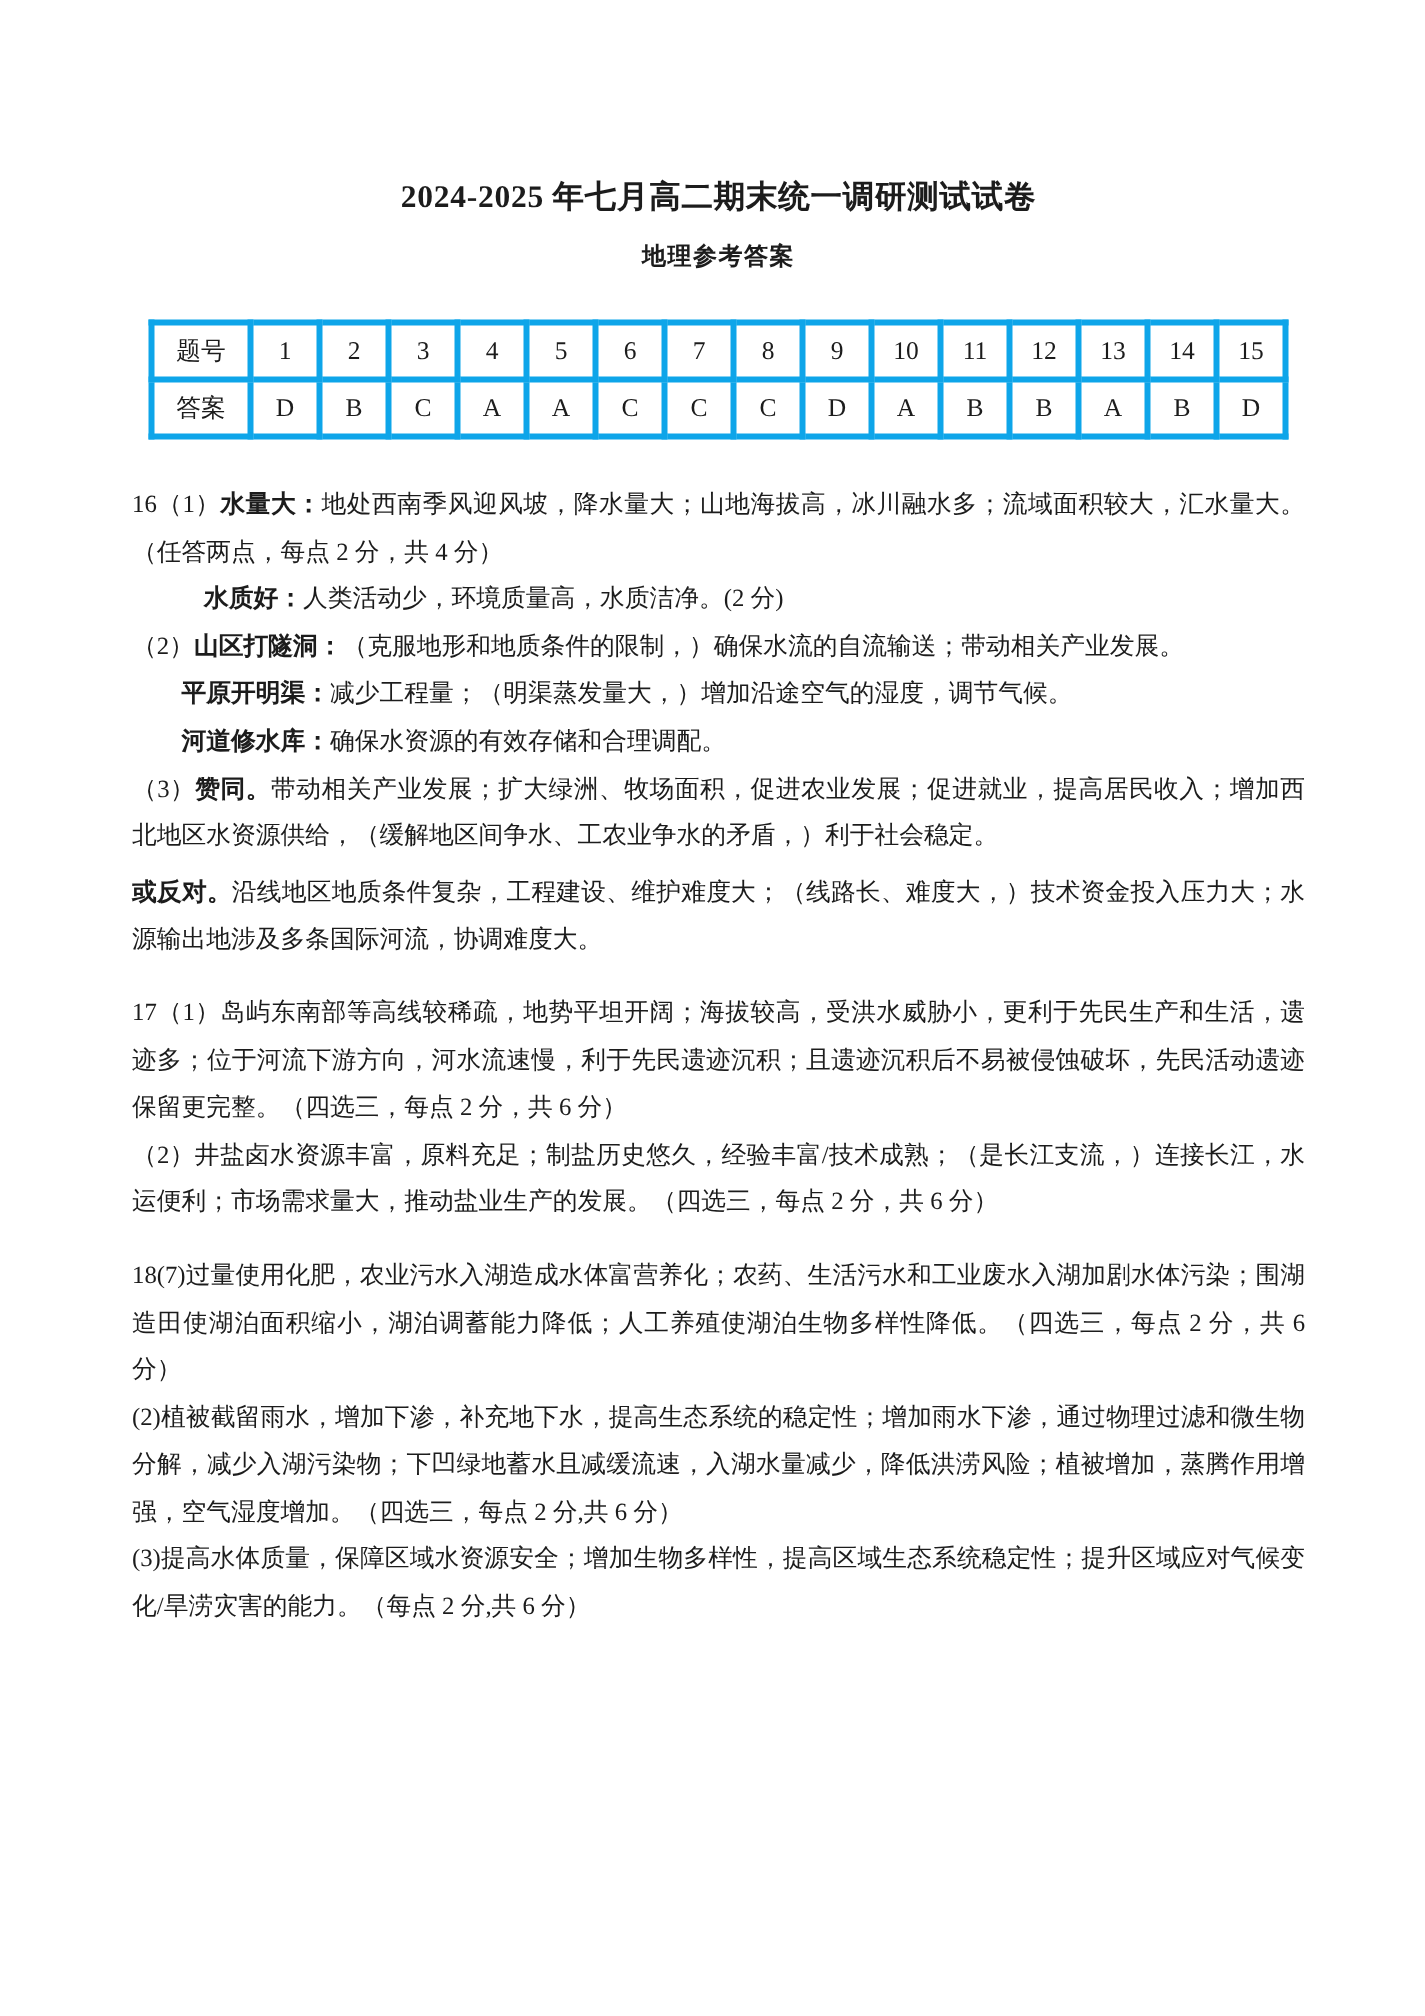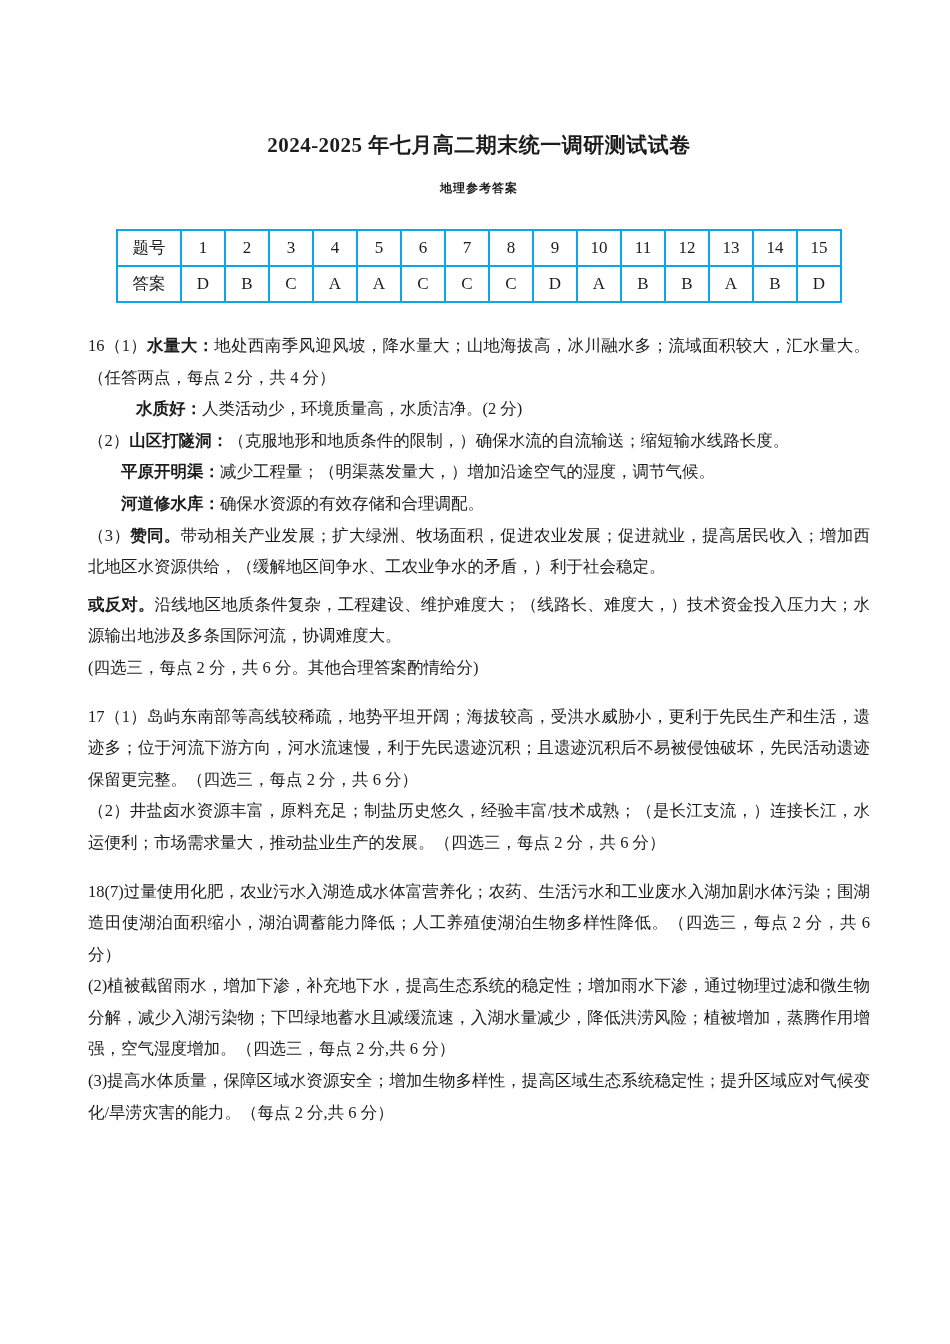--- a/index.html
+++ b/index.html
@@ -11,42 +11,42 @@
     font-family: "Liberation Serif", "DejaVu Serif", serif;
     overflow: hidden;
   }
   .page {
     box-sizing: border-box;
     width: 950px;
     height: 1344px;
     padding: 116px 80px 0 88px;
   }
   .doc-title {
-    margin: 14px;
+    margin: 0;
     text-align: center;
     font-size: 21px;
     font-weight: bold;
     line-height: 30px;
     letter-spacing: 0.5px;
   }
   .doc-subtitle {
     margin: 12px 0 0 0;
     text-align: center;
-    font-size: 12px;
+    font-size: 16px;
     font-weight: bold;
     line-height: 28px;
     letter-spacing: 1px;
   }
   table.answer-key {
     border-collapse: collapse;
     margin: 27px auto 0 auto;
     table-layout: fixed;
   }
   table.answer-key td {
-    border: 2px solid #0ea5e9;
+    border: 4px solid #0ea5e9;
     text-align: center;
     vertical-align: middle;
     height: 34px;
     width: 42px;
     font-size: 17px;
     padding: 0;
   }
   table.answer-key td.rowhead {
     width: 62px;
     font-size: 16.5px;
@@ -113,32 +113,31 @@
       </tr>
     </tbody>
   </table>
 
   <div class="answers">
 
     <p><span>16（1）</span><b>水量大：</b><span>地处西南季风迎风坡，降水量大；山地海拔高，冰川融水多；流域面积较大，汇水量大。（任答两点，每点 2 分，共 4 分）</span></p>
 
     <p class="ind-lg"><span></span><b>水质好：</b><span>人类活动少，环境质量高，水质洁净。(2 分)</span></p>
 
-    <p><span>（2）</span><b>山区打隧洞：</b><span>（克服地形和地质条件的限制，）确保水流的自流输送；缩短输水线路长度。</span></p>
+    <p><span>（2）</span><b>山区打隧洞：</b><span>（克服地形和地质条件的限制，）确保水流的自流输送；带动相关产业发展。</span></p>
 
     <p class="ind-md"><span></span><b>平原开明渠：</b><span>减少工程量；（明渠蒸发量大，）增加沿途空气的湿度，调节气候。</span></p>
 
     <p class="ind-md"><span></span><b>河道修水库：</b><span>确保水资源的有效存储和合理调配。</span></p>
 
 
     <p><span>（3）</span><b>赞同。</b><span>带动相关产业发展；扩大绿洲、牧场面积，促进农业发展；促进就业，提高居民收入；增加西北地区水资源供给，（缓解地区间争水、工农业争水的矛盾，）利于社会稳定。</span></p>
 
     <p class="gap-sm"><span></span><b>或反对。</b><span>沿线地区地质条件复杂，工程建设、维护难度大；（线路长、难度大，）技术资金投入压力大；水源输出地涉及多条国际河流，协调难度大。</span></p>
 
-    <p><span></span><b></b><span>(四选三，每点 2 分，共 6 分。其他合理答案酌情给分)</span></p>
 
     <p class="sec-gap"><span>17（1）</span><b></b><span>岛屿东南部等高线较稀疏，地势平坦开阔；海拔较高，受洪水威胁小，更利于先民生产和生活，遗迹多；位于河流下游方向，河水流速慢，利于先民遗迹沉积；且遗迹沉积后不易被侵蚀破坏，先民活动遗迹保留更完整。（四选三，每点 2 分，共 6 分）</span></p>
 
     <p><span>（2）</span><b></b><span>井盐卤水资源丰富，原料充足；制盐历史悠久，经验丰富/技术成熟；（是长江支流，）连接长江，水运便利；市场需求量大，推动盐业生产的发展。（四选三，每点 2 分，共 6 分）</span></p>
 
 
     <p class="sec-gap"><span>18(7)</span><b></b><span>过量使用化肥，农业污水入湖造成水体富营养化；农药、生活污水和工业废水入湖加剧水体污染；围湖造田使湖泊面积缩小，湖泊调蓄能力降低；人工养殖使湖泊生物多样性降低。（四选三，每点 2 分，共 6 分）</span></p>
 
     <p><span>(2)</span><b></b><span>植被截留雨水，增加下渗，补充地下水，提高生态系统的稳定性；增加雨水下渗，通过物理过滤和微生物分解，减少入湖污染物；下凹绿地蓄水且减缓流速，入湖水量减少，降低洪涝风险；植被增加，蒸腾作用增强，空气湿度增加。（四选三，每点 2 分,共 6 分）</span></p>
 

